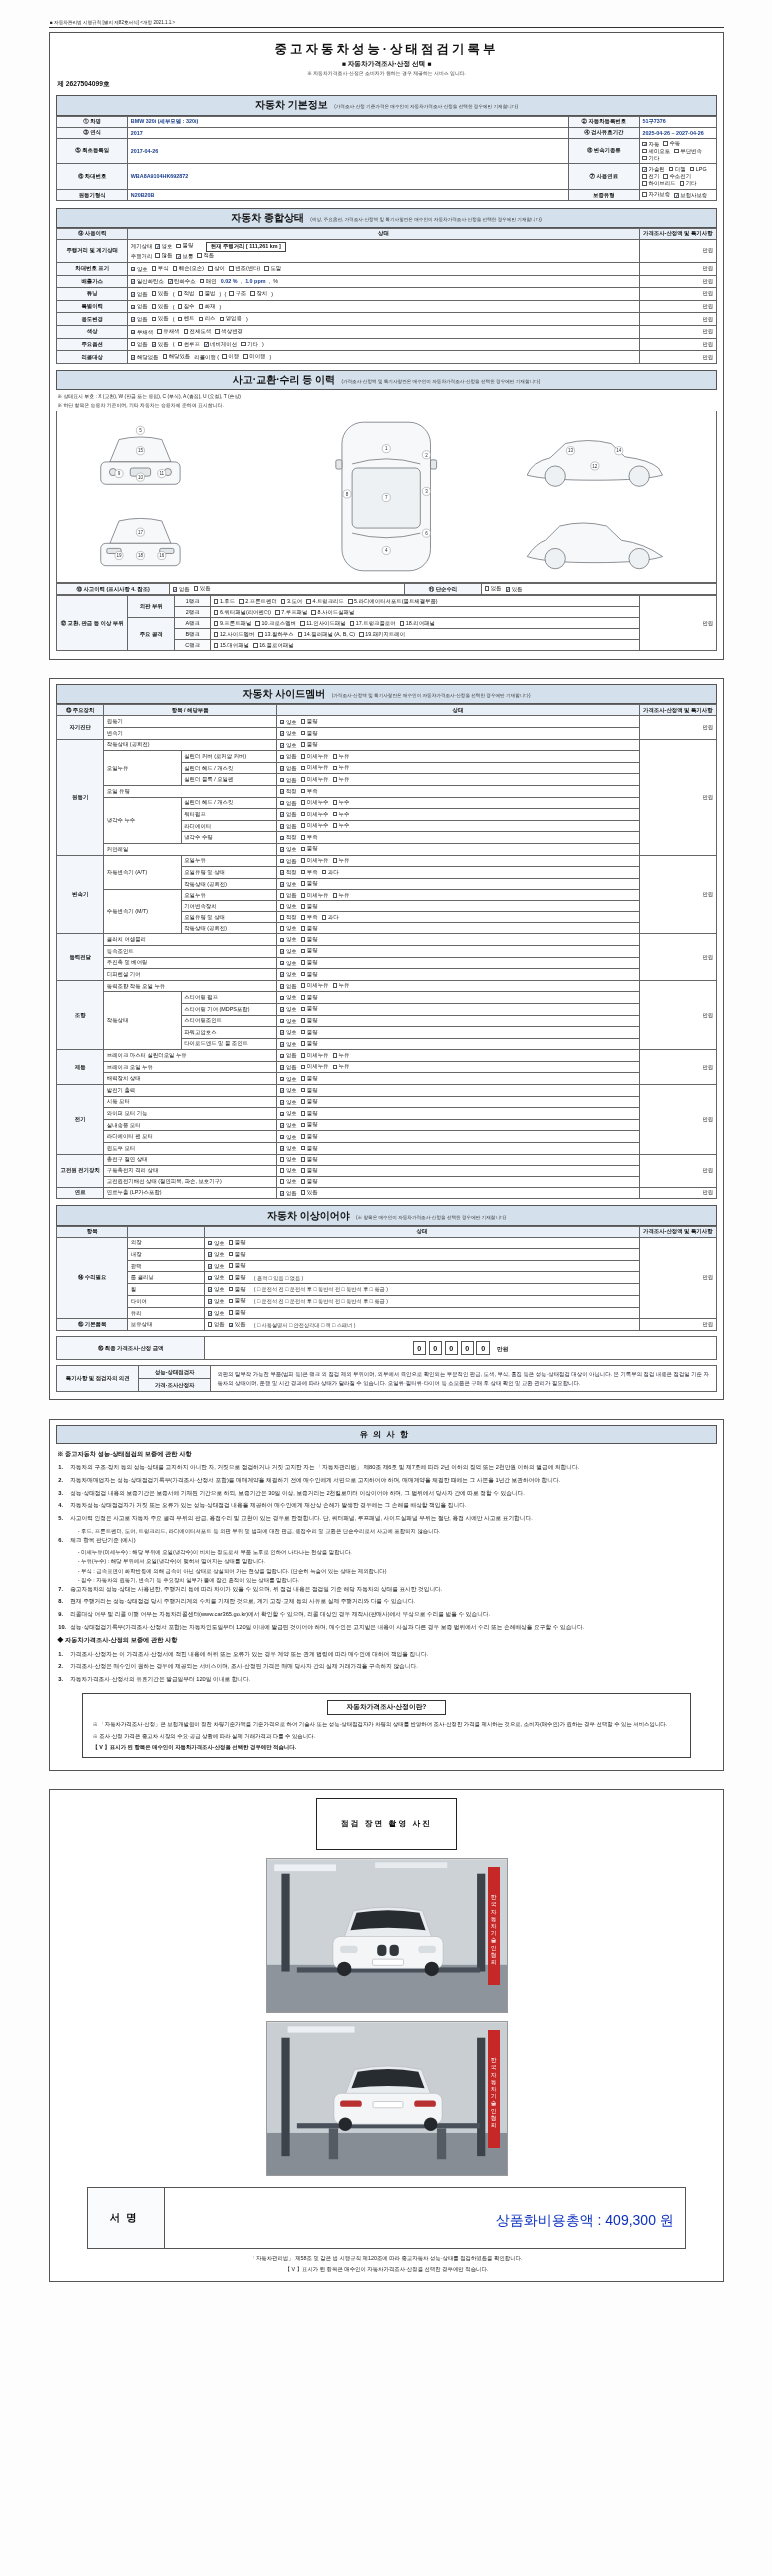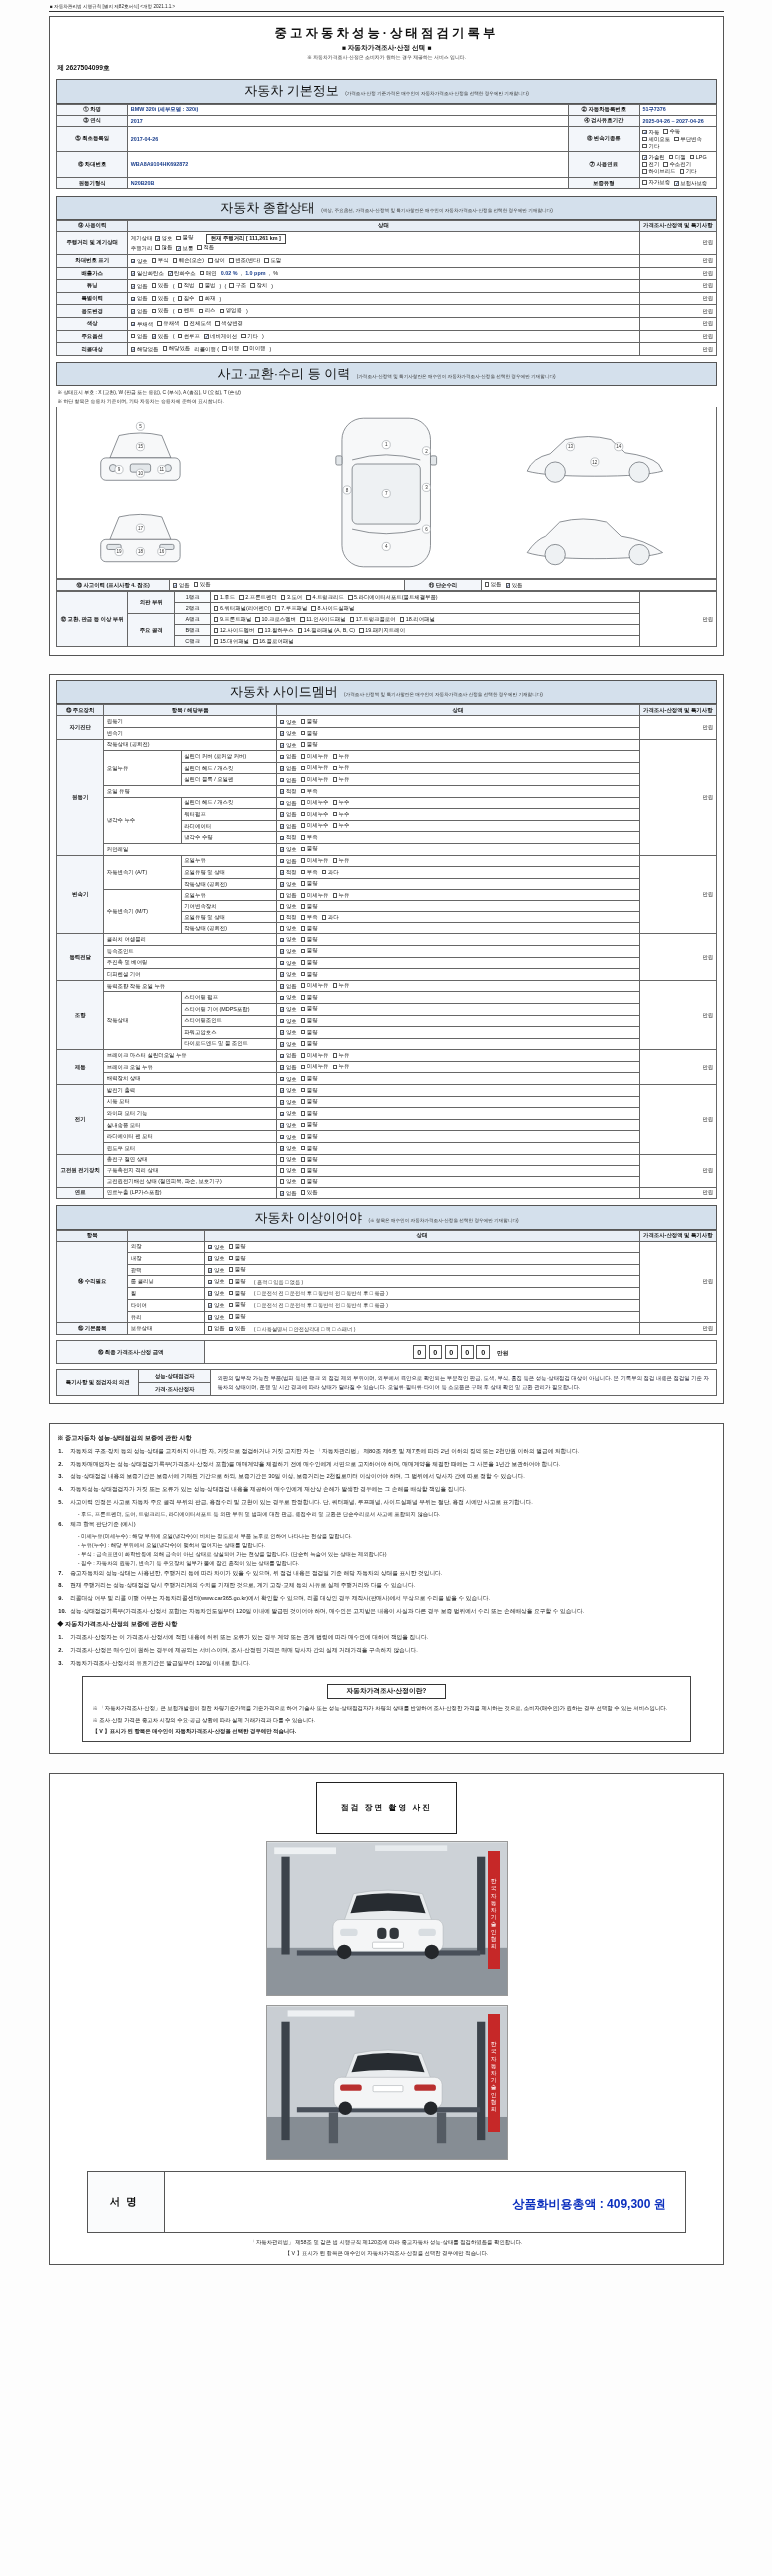--- a/index.html
+++ b/index.html
@@ -1,26 +1,26 @@
 <!DOCTYPE html>
 <html style="font-size:8.2px"><head>
 <meta charset="utf-8">
 <style>
 *{box-sizing:border-box;margin:0;padding:0;}
 html,body{background:#fdfdfd;}
 body{width:773px;font-family:"Liberation Sans",sans-serif;color:#111;padding:4.1px 0 20.6px 0;}
-.doc{width:675px;margin:0 auto;}
+.doc{width:675px;margin:16px auto;}
 .top-note{font-size:4.6px;color:#222;padding:0 1px 1.5px 1px;border-bottom:1px solid #333;margin-bottom:4.1px;}
 .panel{border:0.5px solid #555;background:#fff;padding:5.2px 6.2px 7.2px 6.2px;margin-bottom:18.5px;}
 .title{text-align:center;font-size:12.4px;font-weight:bold;letter-spacing:3.1px;margin:3.1px 0 2.1px 0;}
 .subtitle{text-align:center;font-size:6.7px;font-weight:bold;margin-bottom:1px;}
 .subnote{text-align:center;font-size:4.9px;color:#333;margin-bottom:4.1px;}
 .docno{font-size:6.7px;font-weight:bold;margin:3.1px 0 2.1px 1px;}
 .secbar{background:#d4e0ec;border:0.5px solid #555;text-align:center;padding:2.1px 1px;margin-top:6.2px;}
-.secbar .sec-title{font-size:13px;font-weight:normal;}
+.secbar .sec-title{font-size:10px;font-weight:bold;}
 .secbar .sec-note{font-size:4.6px;font-weight:normal;color:#333;margin-left:4.1px;}
 table{border-collapse:collapse;width:100%;}
 td,th{border:0.5px solid #666;font-size:5.4px;padding:1.5px 2.6px;vertical-align:middle;}
 th{background:#e9eff6;font-weight:bold;text-align:center;}
 .lab{background:#f3f6fa;text-align:center;font-weight:bold;}
 .w138{width:71px;}.w150{width:77px;}.w92{width:47px;}
 .price{width:77px;text-align:right;color:#222;}
 .val{color:#1a3e8c;font-weight:bold;}
 .valbox{display:inline-block;border:0.5px solid #444;padding:0.5px 4.1px;font-weight:bold;margin-left:8.2px;}
 .segtext{margin-right:3.1px;}
@@ -49,21 +49,21 @@
 .nb-line{font-size:5.4px;line-height:1.55;margin-bottom:3.1px;}
 .nb-note{font-size:5.4px;font-weight:bold;margin-top:4.1px;}
 .photo-header{text-align:center;margin:3.1px 0 7.2px 0;}
 .photo-header span{display:inline-block;border:0.8px solid #222;padding:20px 24px;font-size:7.7px;font-weight:bold;letter-spacing:2.1px;}
 .photo-frame{width:242px;height:155px;margin:0 auto 8.2px auto;border:0.5px solid #999;position:relative;overflow:hidden;}
 .photo-frame svg{display:block;width:242px;height:155px;}
 .banner{position:absolute;right:6.2px;top:8.2px;height:118px;background:#c62828;color:#fff;writing-mode:vertical-rl;font-size:5.7px;letter-spacing:1.5px;padding:5.2px 2.1px;text-align:center;}
 .sign-box{border:0.5px solid #555;margin:11.3px 31px 6.2px 31px;height:62px;display:flex;text-align:center;}
 .sign-label{width:77px;border-right:0.5px solid #555;display:flex;align-items:center;justify-content:center;font-size:10.3px;font-weight:bold;letter-spacing:6.2px;background:#fafbfc;}
 .sign-body{flex:1;position:relative;}
-.total{position:absolute;right:19px;top:24px;font-size:12px;font-weight:bold;color:#0b2fbe;}
+.total{position:absolute;right:11px;top:24px;font-size:14px;font-weight:normal;color:#0b2fbe;}
 .footnote{text-align:center;font-size:5.4px;color:#222;margin-top:4.1px;}
 .stcell .extra{font-size:5.2px;color:#333;margin-left:4.1px;}
 </style>
 </head>
 <body>
 
 <div class="doc">
 
   <div class="top-note">■ 자동차관리법 시행규칙 [별지 제82호서식] &lt;개정 2021.1.1.&gt;</div>
 
@@ -1166,20 +1166,21 @@
             <td class="opinion-text" rowspan="2" style="padding: 4.1px 6.2px;">외판의 탈부착 가능한 부품(범퍼 등)은 랭크 외 점검 제외 부위이며, 외부에서 육안으로 확인되는 부분적인 판금, 도색, 부식, 흠집 등은 성능·상태점검 대상이 아닙니다. 본 기록부의 점검 내용은 점검일 기준 자동차의 상태이며, 운행 및 시간 경과에 따라 상태가 달라질 수 있습니다. 오일류·필터류·타이어 등 소모품은 구매 후 상태 확인 및 교환 관리가 필요합니다.</td>
           </tr>
           <tr>
             <td class="lab" style="width: 72px;">가격·조사산정자</td>
           </tr>
         </tbody>
     </table>
   </div>
 
   <div class="panel">
+    <div class="bigbar">유의사항</div>
     <div class="notice-lead">※ 중고자동차 성능·상태점검의 보증에 관한 사항</div>
     <div id="notice-items">
         <div class="nitem">
           <span class="nnum">1.</span>
           <span class="ntext">자동차의 구조·장치 등의 성능·상태를 고지하지 아니한 자, 거짓으로 점검하거나 거짓 고지한 자는 「자동차관리법」 제80조 제6호 및 제7호에 따라 2년 이하의 징역 또는 2천만원 이하의 벌금에 처합니다.</span>
         </div>
         <div class="nitem">
           <span class="nnum">2.</span>
           <span class="ntext">자동차매매업자는 성능·상태점검기록부(가격조사·산정서 포함)를 매매계약을 체결하기 전에 매수인에게 서면으로 고지하여야 하며, 매매계약을 체결한 때에는 그 사본을 1년간 보관하여야 합니다.</span>
         </div>

